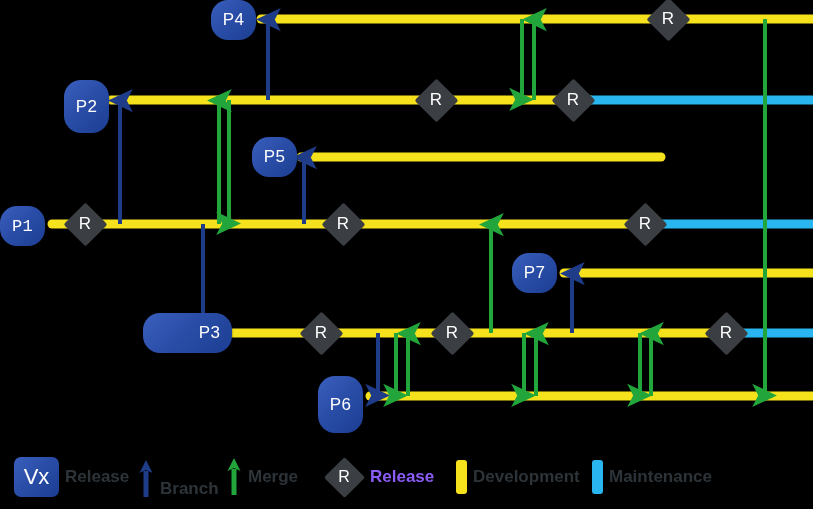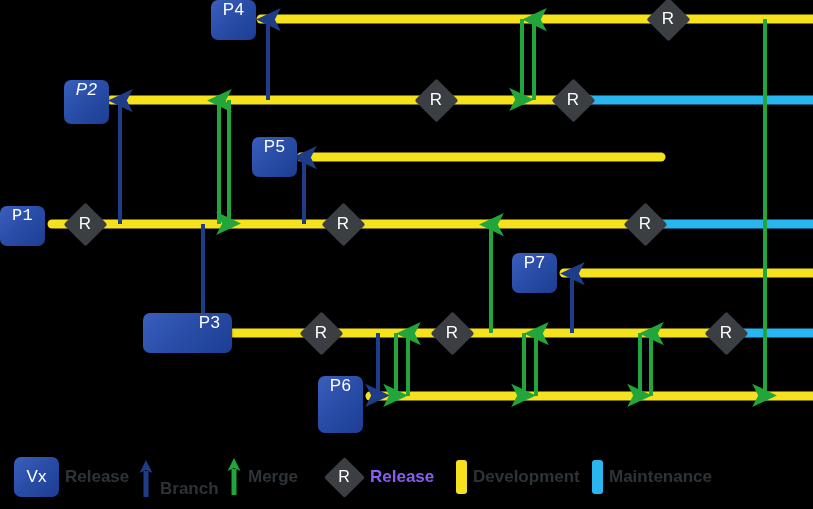--- a/index.html
+++ b/index.html
@@ -16,24 +16,25 @@
   }
   #canvas {
     position: absolute;
     left: 0;
     top: 0;
     width: 813px;
     height: 509px;
   }
   .variant-box {
     position: absolute;
-    border-radius: 7px;
+    border-radius: 17px;
     background: linear-gradient(135deg, #3a5fbd 0%, #2a4ea8 45%, #1c3d92 100%);
     color: #ffffff;
     display: flex;
+    align-items: center;
     justify-content: center;
     font-size: 17px;
     font-family: "Liberation Sans", sans-serif;
     letter-spacing: 0.3px;
     box-shadow: 0 1px 2px rgba(0,0,0,0.6);
   }
   .release-node {
     position: absolute;
     width: 44px;
     height: 44px;
@@ -90,21 +91,21 @@
   .legend-box {
     position: relative;
     width: 45px;
     height: 40px;
     border-radius: 7px;
     background: linear-gradient(135deg, #3a5fbd 0%, #2a4ea8 45%, #1c3d92 100%);
     color: #fff;
     display: flex;
     align-items: center;
     justify-content: center;
-    font-size: 17px;
+    font-size: 22px;
   }
   .legend-diamond-wrap {
     position: relative;
     width: 40px;
     height: 40px;
     display: flex;
     align-items: center;
     justify-content: center;
   }
   .legend-diamond-wrap .diamond {
@@ -171,21 +172,21 @@
       <line x1="640" x2="640" y1="333" y2="395" stroke="#22A63C" stroke-width="4" marker-end="url(#arrow-merge)"></line>
       <line x1="651" x2="651" y1="396" y2="334" stroke="#22A63C" stroke-width="4" marker-end="url(#arrow-merge)"></line>
       <line x1="765" x2="765" y1="19" y2="395" stroke="#22A63C" stroke-width="4" marker-end="url(#arrow-merge)"></line>
     </g>
 </svg>
 
 <div id="nodes">
     <div class="variant-box" style="left: 0px; top: 206px; width: 45px; height: 40px; font-family: Liberation Mono, monospace;">
       <span>P1</span>
     </div>
-    <div class="variant-box" style="left: 64px; top: 80px; width: 45px; height: 44px; font-style: italic;">
+    <div class="variant-box" style="left: 64px; top: 80px; width: 45px; height: 53px;">
       <span>P2</span>
     </div>
     <div class="variant-box" style="left: 143px; top: 313px; width: 45px; height: 40px; padding-left: 44px;">
       <span>P3</span>
     </div>
     <div class="variant-box" style="left: 211px; top: 0px; width: 45px; height: 40px;">
       <span>P4</span>
     </div>
     <div class="variant-box" style="left: 252px; top: 137px; width: 45px; height: 40px;">
       <span>P5</span>

